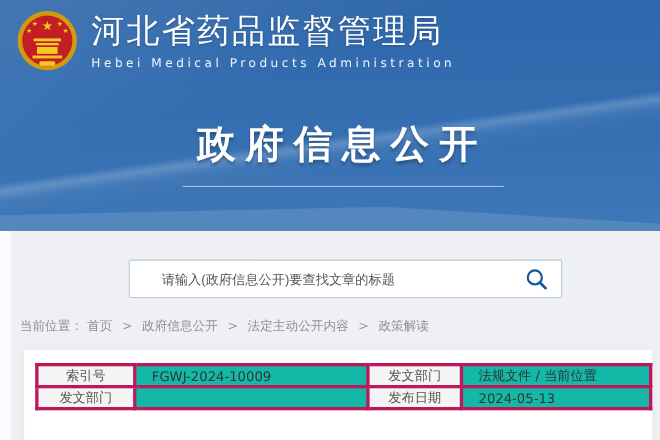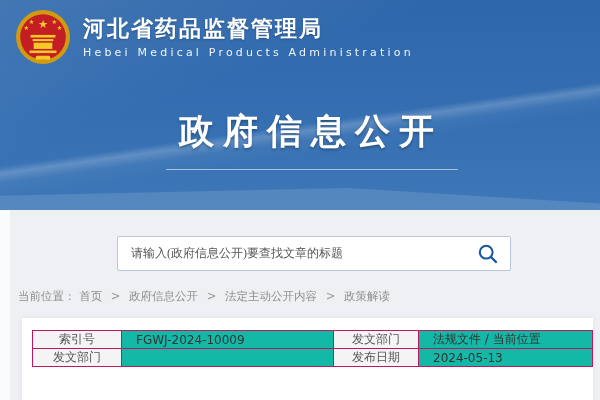--- a/index.html
+++ b/index.html
@@ -14,51 +14,51 @@
            background:linear-gradient(160deg, rgba(255,255,255,0.10) 0%, transparent 38%); }
   .wave2 { position:absolute; left:-5%; top:30%; width:110%; height:70%;
            background:linear-gradient(172deg, transparent 45%, rgba(255,255,255,0.20) 48%, rgba(255,255,255,0.04) 52%, transparent 58%); }
   .wave3 { position:absolute; left:0; bottom:0; width:100%; height:22px;
            background:rgba(255,255,255,0.12);
            clip-path:polygon(0 35%, 58% 0, 100% 70%, 100% 100%, 0 100%); }
 
   .brand { position:absolute; top:9px; left:15px; display:flex; align-items:center; }
   .emblem { width:56px; height:56px; flex:0 0 auto; }
   .brand-text { margin-left:12px; color:#fff; }
-  .brand-title { font-size:22px; font-weight:bold; letter-spacing:2px; line-height:1.25;
+  .brand-title { font-size:30px; font-weight:normal; letter-spacing:2px; line-height:1.25;
                  text-shadow:0 1px 2px rgba(0,0,0,0.25); }
   .brand-sub { margin-top:3px; font-size:11px; letter-spacing:3.2px; color:rgba(255,255,255,0.92); }
 
   .banner-title { position:absolute; top:108px; left:0; width:100%; text-align:center; padding-left:22px;
                   color:#fff; font-size:35px; font-weight:bold; letter-spacing:9px;
                   text-shadow:0 2px 3px rgba(0,0,0,0.28); }
   .banner-underline { position:absolute; top:169px; left:50%; transform:translateX(calc(-50% + 12px));
                       width:292px; height:1px; background:rgba(255,255,255,0.55); }
 
   
   .search-box { position:absolute; top:236px; left:117px; width:394px; height:35px;
                 background:#fff; border:1px solid #b9c7d8; border-radius:2px; }
   .search-input { width:100%; height:100%; border:none; outline:none; background:transparent;
                   padding:0 42px 0 13px; font-size:12px; color:#444;
-                  font-family:Liberation Serif, serif; }
+                  font-family:Liberation Sans, sans-serif;margin-left:16px; }
   .search-input::placeholder { color:#555; opacity:1; }
   .search-btn { position:absolute; right:10px; top:6px; width:24px; height:24px; border:none;
                 background:transparent; cursor:pointer; padding:0; }
 
   
   .breadcrumb { position:absolute; top:289px; left:18px; font-size:11.5px; color:#8f8f8f;text-align:center; }
   .breadcrumb a { color:#8f8f8f; text-decoration:none; }
   .breadcrumb .sep { margin:0 5px; color:#9a9a9a; }
 
   
   .card { position:absolute; top:318px; left:22px; width:571px; height:130px;
           background:#fff; box-shadow:0 0 6px rgba(0,0,0,0.06); }
   .doc-table { border-collapse:collapse; margin:12px 10px 0 10px; width:561px;
                font-size:12px; table-layout:fixed; }
-  .doc-table td { border:1px solid #be185d; height:16px; }
+  .doc-table td { border:3px solid #be185d; height:16px; }
   .doc-table td.lbl { background:#f4f4f4; text-align:center; color:#555; }
   .doc-table td.val { background:#14b8a6; color:#333; padding-left:14px; text-align:left; }
   .doc-table td.val.strong { font-weight:bold; color:#222; }
 </style>
 </head>
 <body>
 
 <div class="page">
 
   <div class="hero">

